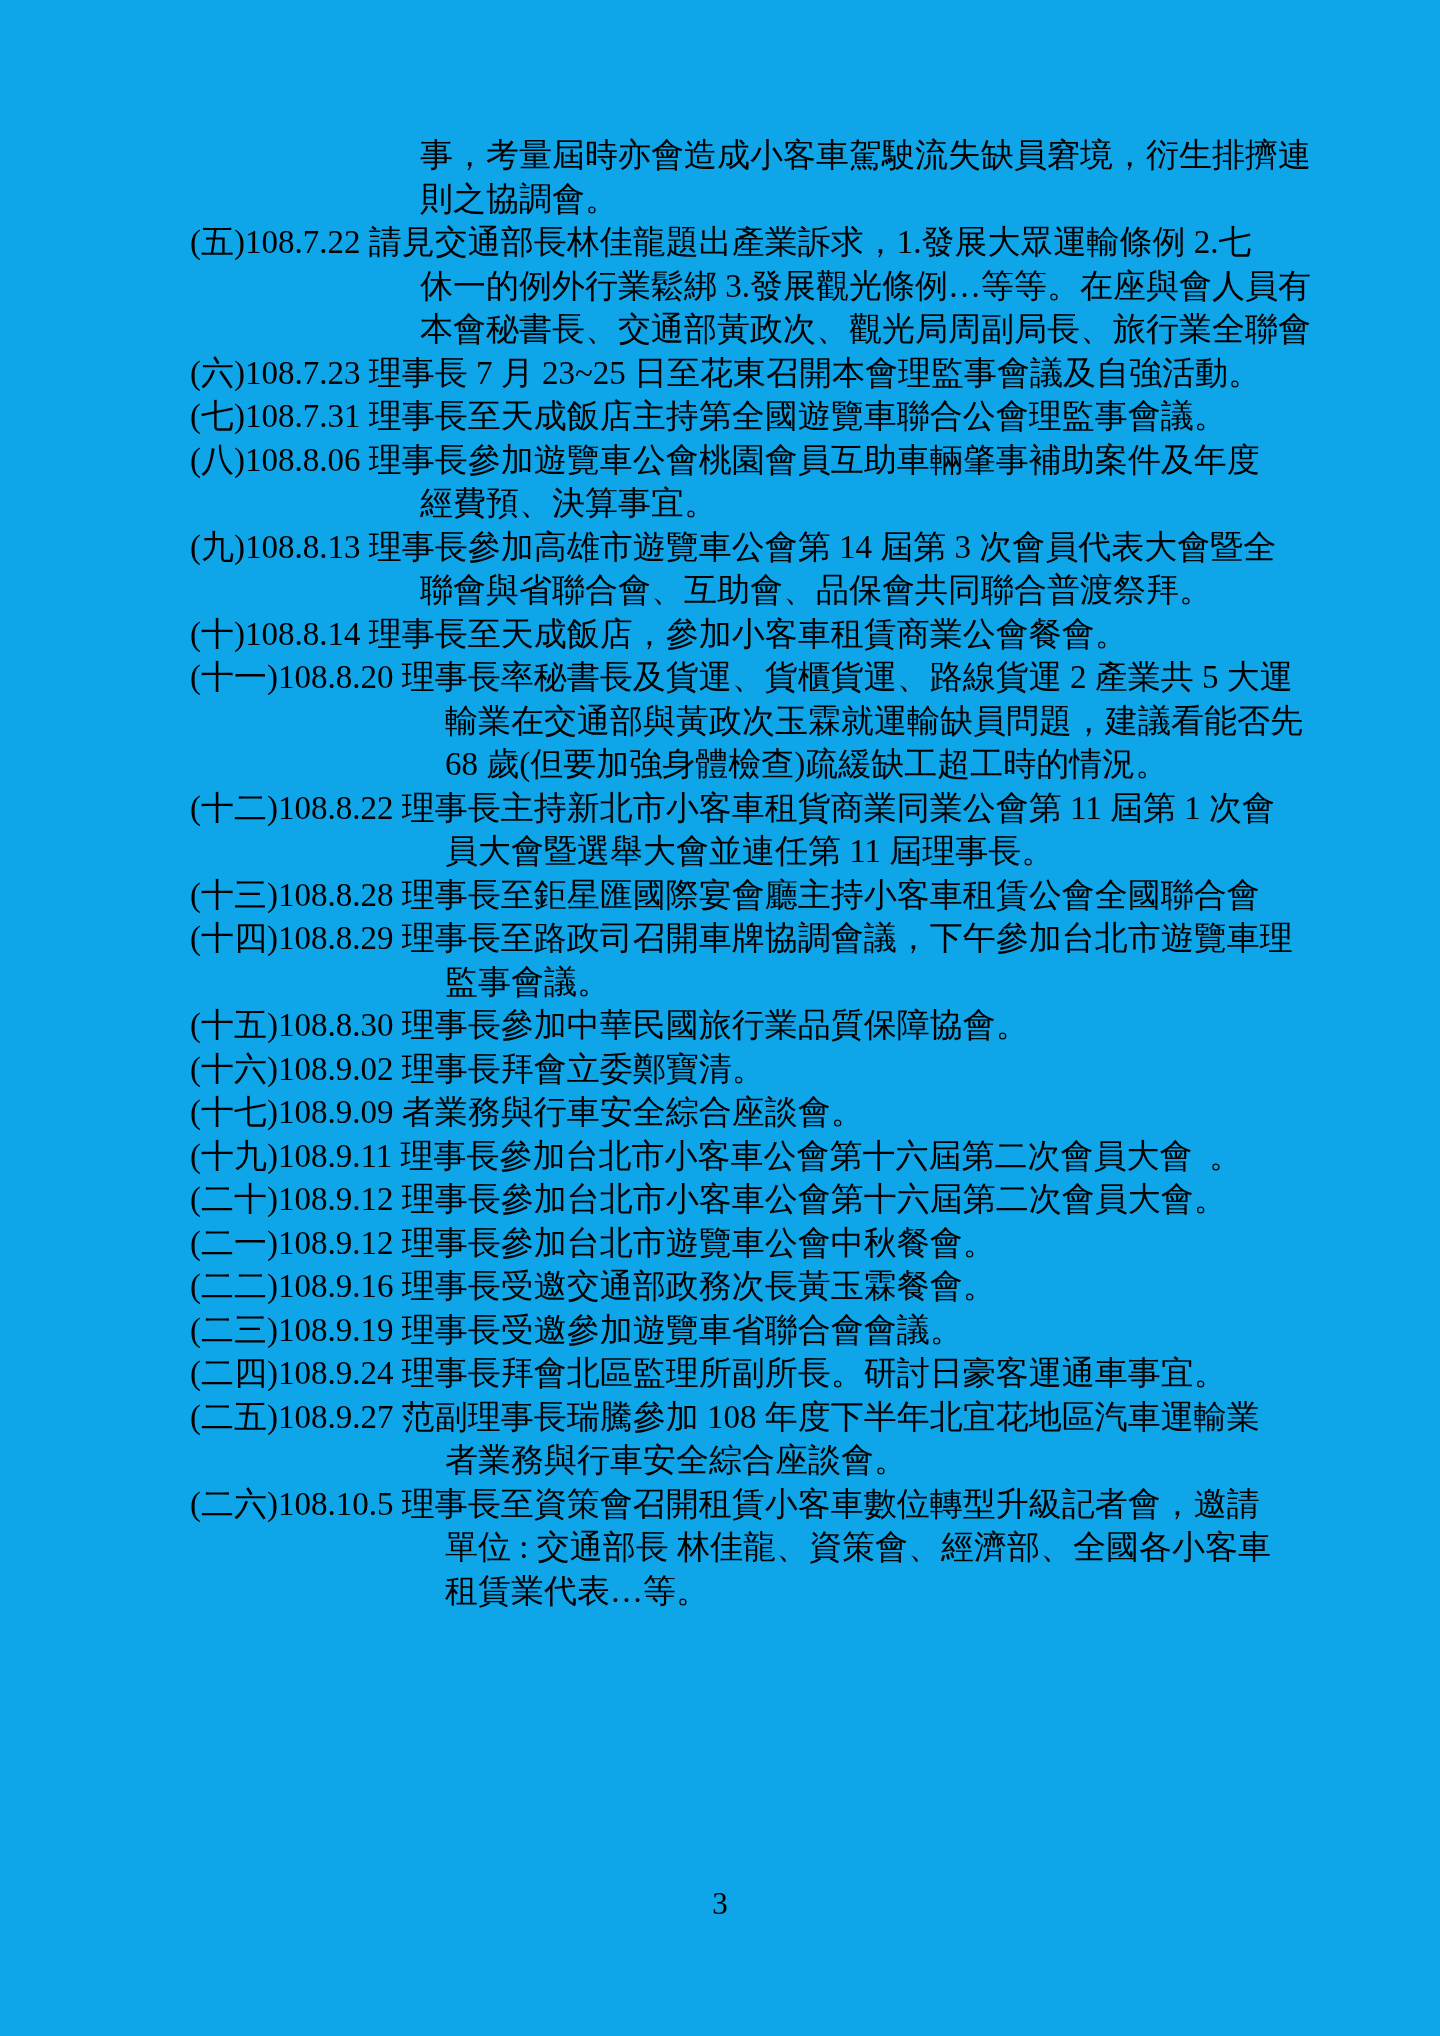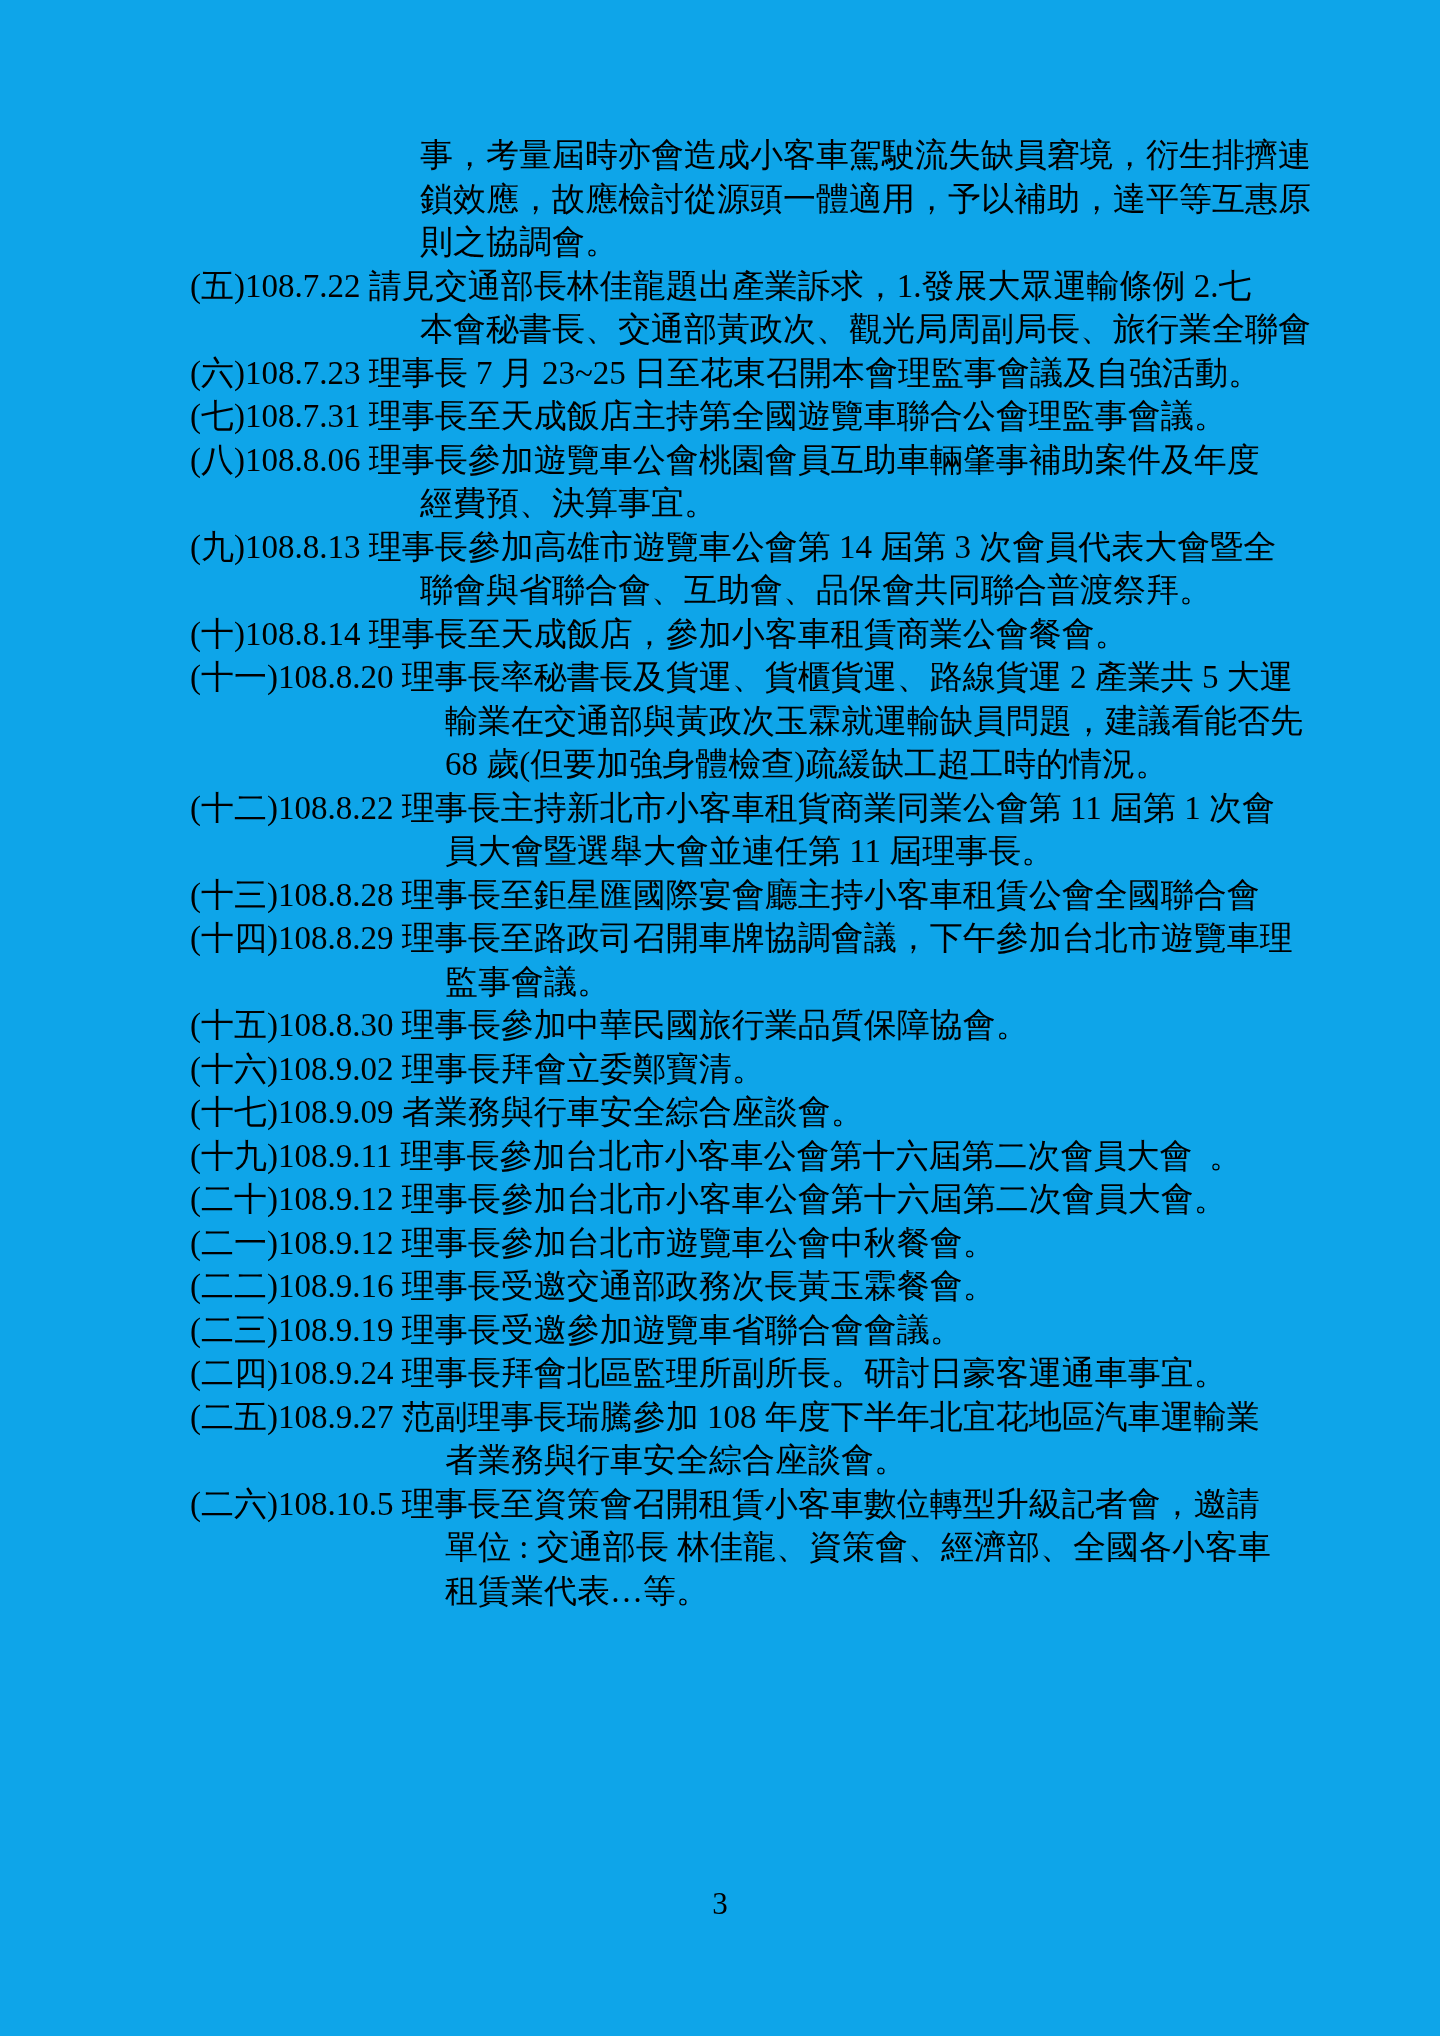--- a/index.html
+++ b/index.html
@@ -41,23 +41,23 @@
     font-size: 31px;
     line-height: 36px;
   }
 </style>
 </head>
 <body>
 
 <div class="page">
   <div class="content">
       <div class="line indent-1">事，考量屆時亦會造成小客車駕駛流失缺員窘境，衍生排擠連</div>
-      <div class="line indent-1">鎖效應，故應檢討從源頭一體適用，予以補助，達平等互惠原</div>
       <div class="line indent-1">則之協調會。</div>
       <div class="line indent-0">(五)108.7.22 請見交通部長林佳龍題出產業訴求，1.發展大眾運輸條例 2.七</div>
+      <div class="line indent-1">休一的例外行業鬆綁 3.發展觀光條例…等等。在座與會人員有</div>
       <div class="line indent-1">本會秘書長、交通部黃政次、觀光局周副局長、旅行業全聯會</div>
       <div class="line indent-0">(六)108.7.23 理事長 7 月 23~25 日至花東召開本會理監事會議及自強活動。</div>
       <div class="line indent-0">(七)108.7.31 理事長至天成飯店主持第全國遊覽車聯合公會理監事會議。</div>
       <div class="line indent-0">(八)108.8.06 理事長參加遊覽車公會桃園會員互助車輛肇事補助案件及年度</div>
       <div class="line indent-1">經費預、決算事宜。</div>
       <div class="line indent-0">(九)108.8.13 理事長參加高雄市遊覽車公會第 14 屆第 3 次會員代表大會暨全</div>
       <div class="line indent-1">聯會與省聯合會、互助會、品保會共同聯合普渡祭拜。</div>
       <div class="line indent-0">(十)108.8.14 理事長至天成飯店，參加小客車租賃商業公會餐會。</div>
       <div class="line indent-0">(十一)108.8.20 理事長率秘書長及貨運、貨櫃貨運、路線貨運 2 產業共 5 大運</div>
       <div class="line indent-2">輸業在交通部與黃政次玉霖就運輸缺員問題，建議看能否先</div>

